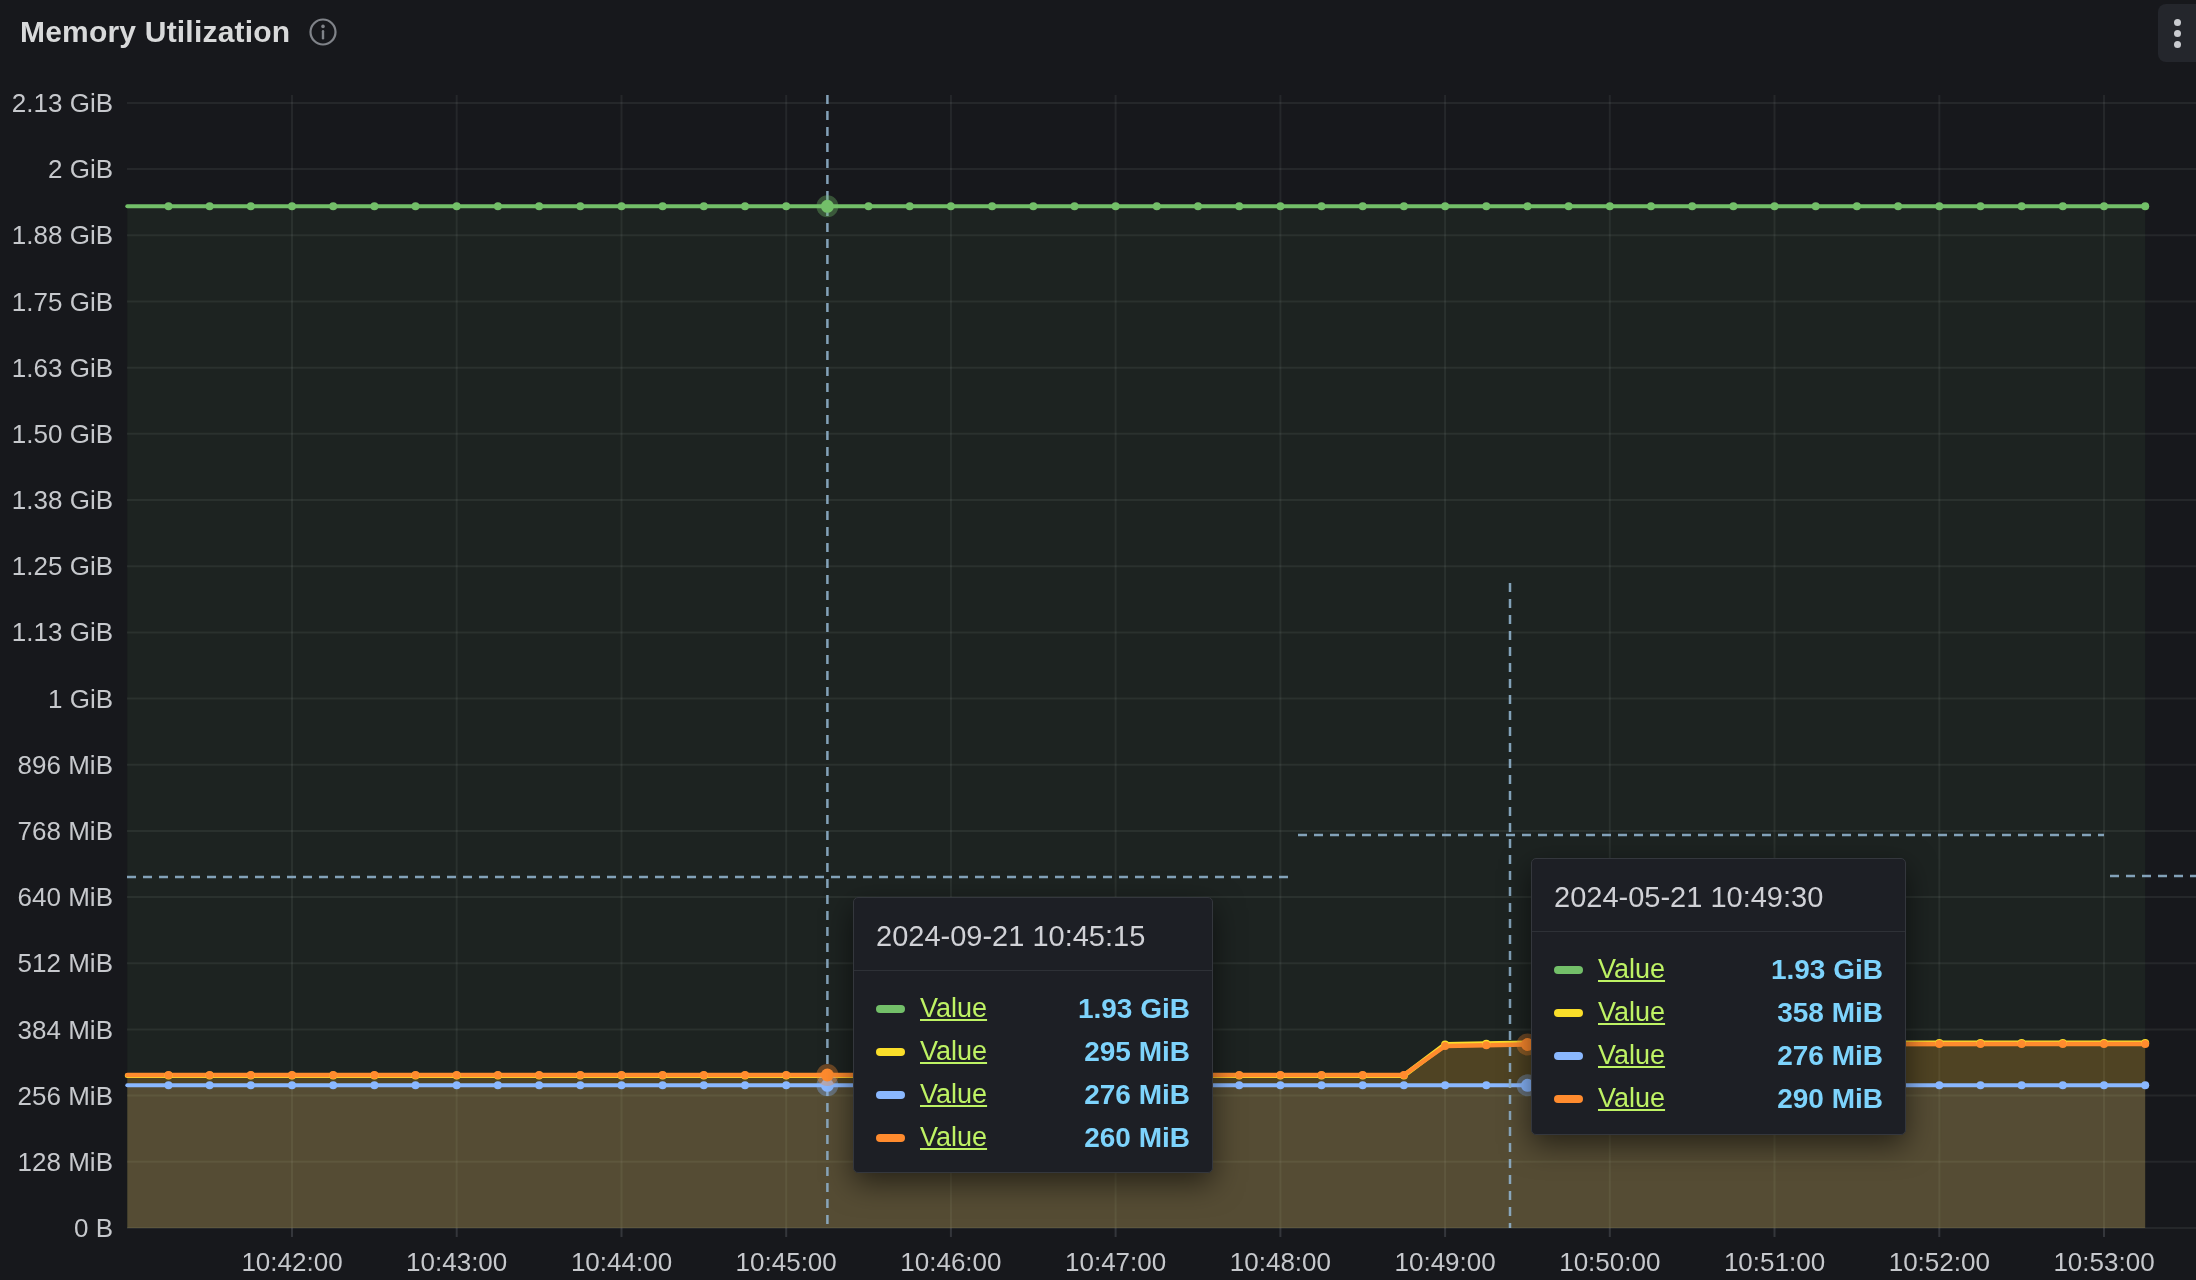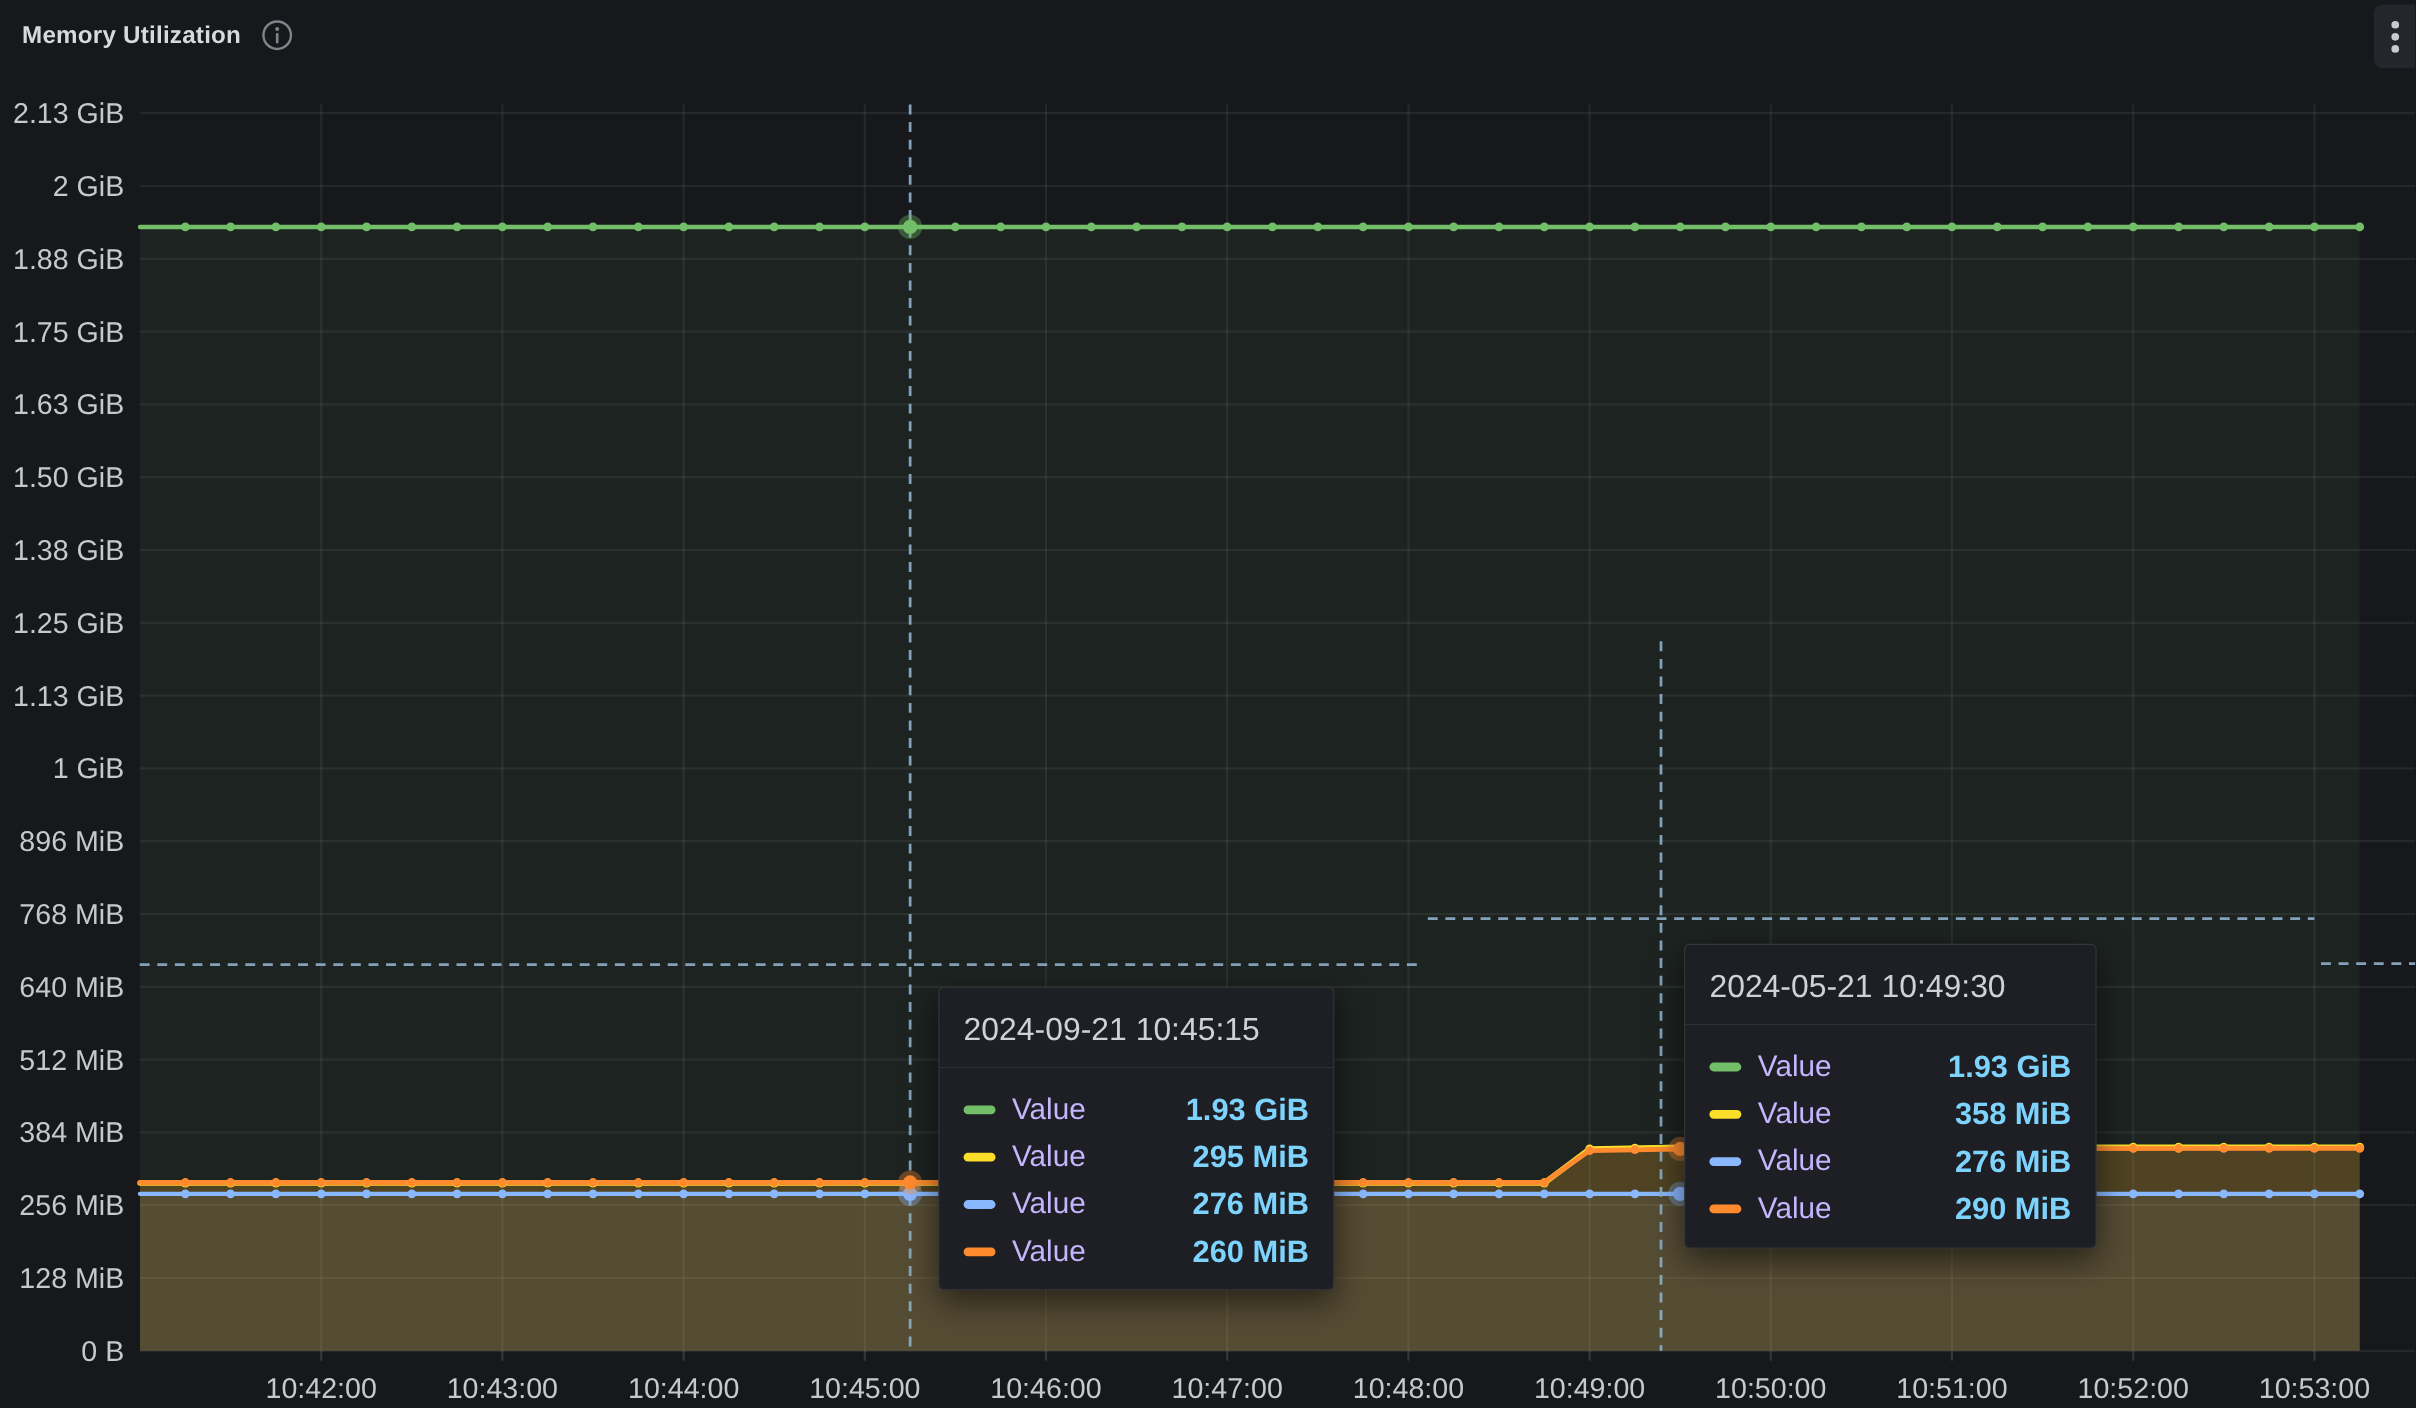--- a/index.html
+++ b/index.html
@@ -4,21 +4,21 @@
 <style>
   html,body{margin:0;padding:0;background:#17181c;}
   .panel{
     position:relative;width:2196px;height:1280px;background:#17181c;
     overflow:hidden;font-family:"Liberation Sans","DejaVu Sans",sans-serif;
   }
   .panel-header{
     position:absolute;top:0;left:0;right:0;height:64px;
     display:flex;align-items:center;gap:18px;padding-left:20px;z-index:5;
   }
-  .panel-title{font-size:22px;font-weight:700;color:#d8d9da;letter-spacing:.2px;}
+  .panel-title{font-size:30px;font-weight:700;color:#d8d9da;letter-spacing:.2px;}
   .info-icon{width:30px;height:30px;display:block;opacity:.85;}
   .menu-btn{
     position:absolute;top:4px;right:0;width:38px;height:58px;background:#24262c;
     border-radius:8px 0 0 8px;display:flex;flex-direction:column;align-items:center;
     justify-content:center;gap:4px;cursor:pointer;z-index:6;border:none;
   }
   .menu-btn .dot{width:7px;height:7px;border-radius:50%;background:#c9cbd0;}
   #chart{position:absolute;left:0;top:0;}
   #chart text{font-family:"Liberation Sans","DejaVu Sans",sans-serif;}
   .gtooltip{
@@ -26,21 +26,21 @@
     border:1px solid #34373d;border-radius:5px;
     box-shadow:0 10px 30px rgba(0,0,0,.55);z-index:10;color:#d4d5d9;
   }
   .tt-title{
     padding:22px 22px 17px 22px;font-size:29px;font-weight:400;color:#d0d1d6;
     border-bottom:1px solid #2e3137;white-space:nowrap;
   }
   .tt-rows{padding:16px 22px 12px 22px;}
   .tt-row{display:flex;align-items:center;height:43px;}
   .tt-swatch{width:29px;height:8px;border-radius:4px;margin-right:15px;flex:none;}
-  .tt-label{font-size:27px;color:#c4b5fd;}
+  .tt-label{font-size:27px;color:#bef264;text-decoration:underline;}
   .tt-value{margin-left:auto;font-size:28px;font-weight:700;color:#7dd3fc;white-space:nowrap;}
 </style>
 </head>
 <body>
 
 <div class="panel">
 
   <div class="panel-header">
     <span class="panel-title">Memory Utilization</span>
     <svg class="info-icon" viewBox="0 0 30 30">

